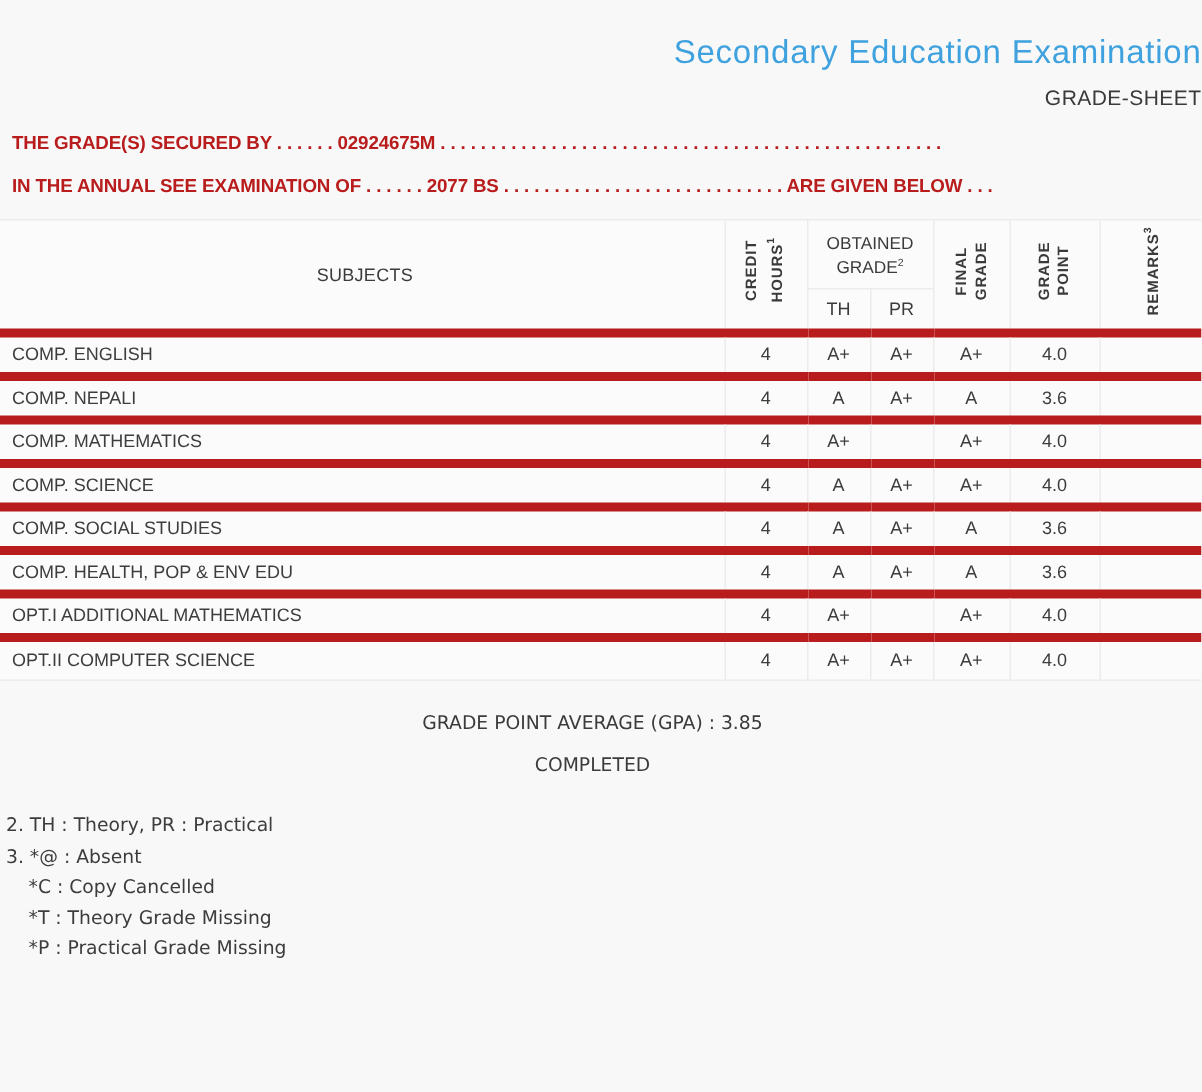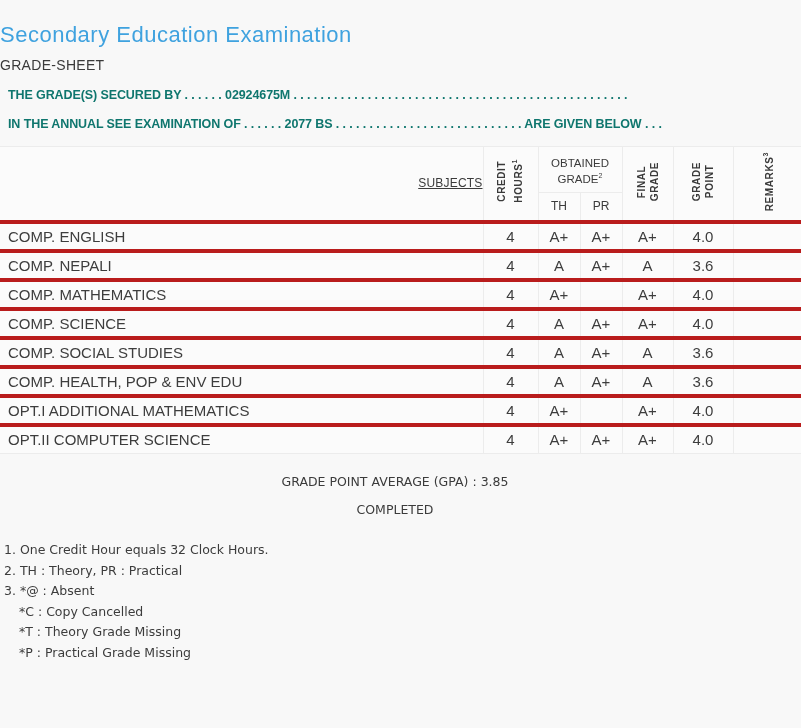--- a/index.html
+++ b/index.html
@@ -1,45 +1,45 @@
 <!DOCTYPE html>
 <html><head>
 <meta charset="utf-8">
 <style>
   * { box-sizing: border-box; margin: 0; padding: 0; }
   body {
     width: 801px; height: 728px; margin: 0; overflow: hidden;
     background: #f8f8f8; color: #3b3b3b;
     font-family: "Liberation Sans", sans-serif;
   }
-  .header { text-align: left; padding-top: 22px; }
+  .header { text-align: right; padding-top: 22px; margin-left: 44px; }
   .title { font-size: 22px; font-weight: 400; color: #3fa2df; letter-spacing: 0.5px; }
   .subtitle { font-size: 14px; font-weight: 400; color: #3a3a3a; margin-top: 9px; letter-spacing: 0.3px; }
   .info { margin-top: 8px; padding: 0 8px; }
   .info-line {
-    font-size: 12.5px; font-weight: 700; color: #0f766e;
+    font-size: 12.5px; font-weight: 700; color: #b91c1c;
     line-height: 29px; white-space: nowrap; overflow: hidden; letter-spacing: -0.1px;
   }
   table { width: 801px; border-collapse: collapse; margin-top: 7px;
           border-top: 1px solid #ececec; border-bottom: 1px solid #ececec; }
   th, td { background: #fbfbfb; font-weight: 400; }
   .bl { border-left: 1px solid #ececec; }
   thead th { border-bottom: 1px solid #ececec; vertical-align: middle; text-align: center; }
-  th.c-subj { text-align: right; padding-left: 4px; font-size: 12px; letter-spacing: 0.2px; text-decoration: underline; }
+  th.c-subj { text-align: center; padding-left: 4px; font-size: 12px; letter-spacing: 0.2px; }
   th.c-og { height: 46px; font-size: 11.5px; line-height: 1.35; padding-top: 4px; margin-left: 16px; }
   th.sub { height: 29px; font-size: 12px; }
   .rot-cell { vertical-align: middle; text-align: center; }
   .rot {
     display: inline-block; writing-mode: vertical-rl; transform: rotate(180deg);
     font-weight: 700; font-size: 10px; letter-spacing: 0.6px; line-height: 13px;
     color: #3a3a3a;
   }
   .rl { display: block; }
   sup { font-size: 7px; }
-  tbody td { height: 29px; border-top: 4px solid #b91c1c; font-size: 15px;
+  tbody td { height: 29px; border-top: 6px solid #b91c1c; font-size: 12px;
              text-align: center; color: #3d3d3d; }
   tbody td.subj { text-align: left; padding-left: 8px; }
   .summary { margin-top: 14px; padding-right: 11px; text-align: center;
              font-family: "DejaVu Sans", sans-serif; font-size: 12.5px; color: #3b3b3b;
              line-height: 28px; }
   .footnotes { margin-top: 16px; padding-left: 4px;
                font-family: "DejaVu Sans", sans-serif; font-size: 12.5px;
                line-height: 20.5px; color: #3c3c3c; }
   .footnotes .indent { padding-left: 15px; }
 </style>
@@ -169,19 +169,18 @@
     </tbody>
 </table>
 
 <div class="summary">
   <div><span>GRADE POINT AVERAGE (GPA) : </span><span>3.85</span></div>
   <div>COMPLETED</div>
 </div>
 
 <div class="footnotes">
 
-<div class="footnote">1. One Credit Hour equals 32 Clock Hours.</div>
     <div class="footnote">2. TH : Theory, PR : Practical</div>
     <div class="footnote">3. *@ : Absent</div>
     <div class="footnote indent">*C : Copy Cancelled</div>
     <div class="footnote indent">*T : Theory Grade Missing</div>
     <div class="footnote indent">*P : Practical Grade Missing</div>
   </div>
 
 </body></html>

